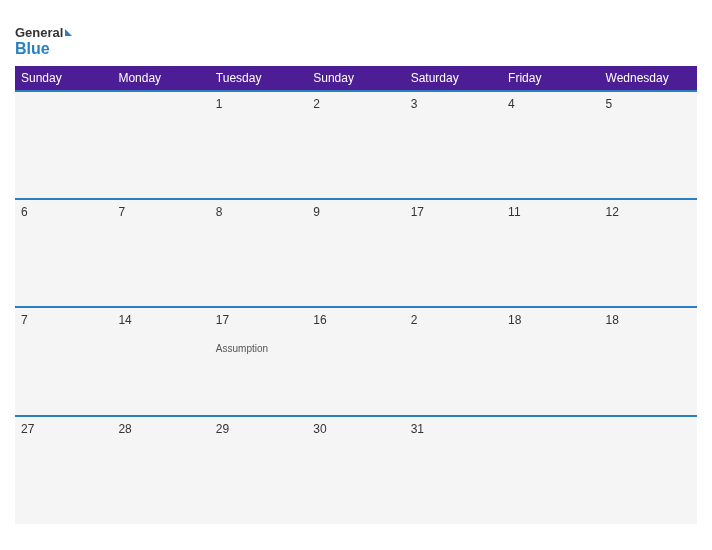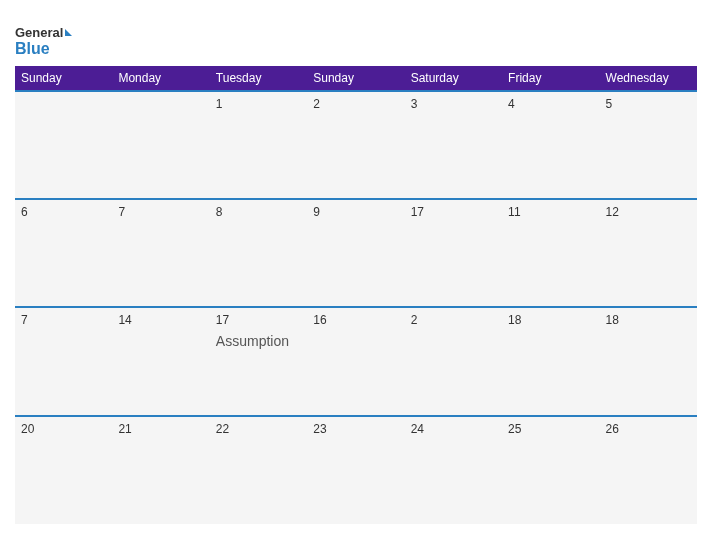--- a/index.html
+++ b/index.html
@@ -68,23 +68,23 @@
       background: #f5f5f5;
       height: 75px;
       width: 14.28%;
     }
     .day-number {
       font-size: 12px;
       color: #333;
       display: block;
     }
     .event-text {
-      font-size: 14px;
+      font-size: 10px;
       color: #555;
-      margin-top: 6px;
+      margin-top: 16px;
       display: block;
     }
   </style>
 </head>
 <body>
 
 <div class="calendar-container">
   <div class="header">
     <div class="logo">
     <div style="display:flex; flex-direction:column; line-height:1.1;">
@@ -173,36 +173,32 @@
           </td>
           <td>
             <span class="day-number">18</span>
           </td>
           <td>
             <span class="day-number">18</span>
           </td>
         </tr>
         <tr>
           <td>
-            <span class="day-number">20</span>
-          </td>
-          <td>
-            <span class="day-number">21</span>
-          </td>
-          <td>
-            <span class="day-number">22</span>
-          </td>
-          <td>
-            <span class="day-number">23</span>
-          </td>
-          <td>
-            <span class="day-number">24</span>
-          </td>
-          <td>
-            <span class="day-number">25</span>
-          </td>
-          <td>
-            <span class="day-number">26</span>
-          </td>
+            <span class="day-number">27</span>
+          </td>
+          <td>
+            <span class="day-number">28</span>
+          </td>
+          <td>
+            <span class="day-number">29</span>
+          </td>
+          <td>
+            <span class="day-number">30</span>
+          </td>
+          <td>
+            <span class="day-number">31</span>
+          </td>
+          <td></td>
+          <td></td>
         </tr>
       </tbody>
   </table>
 </div>
 
 </body></html>

